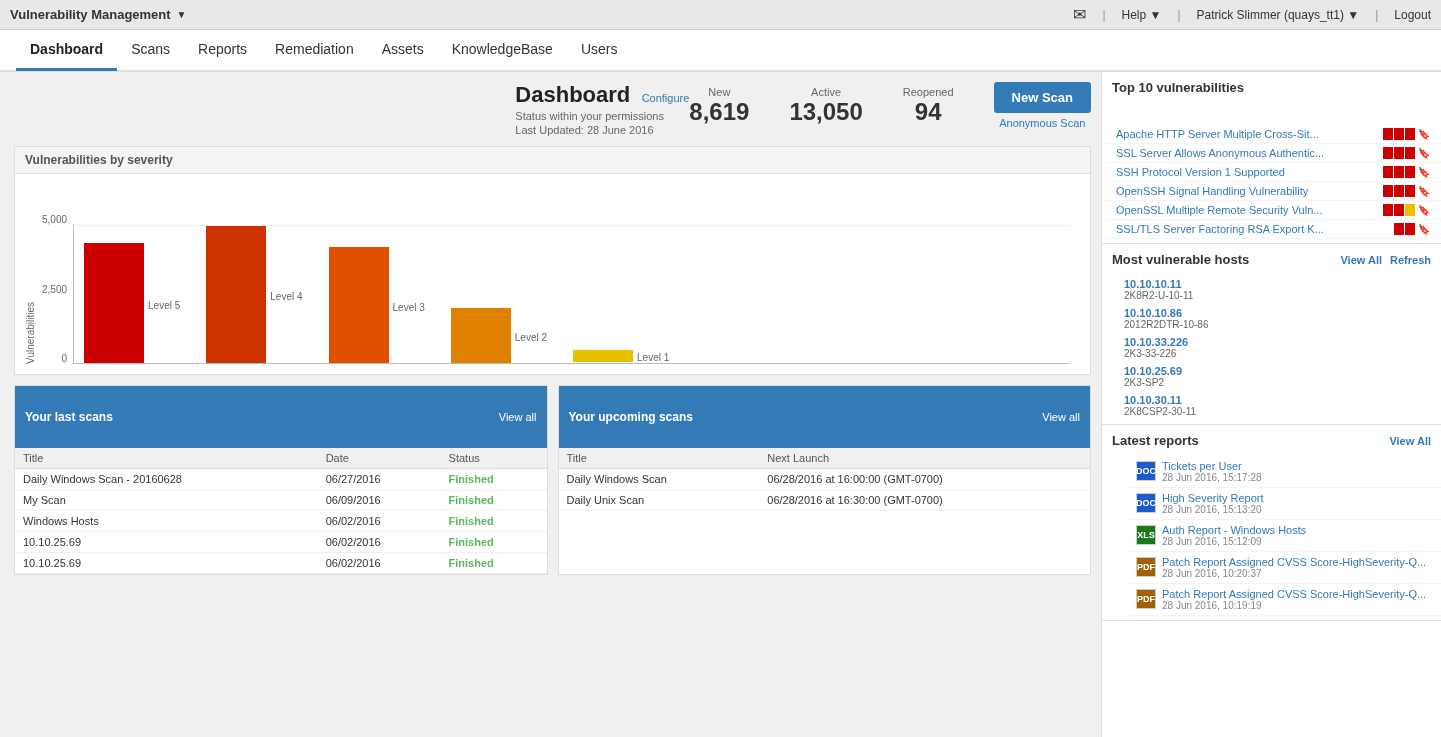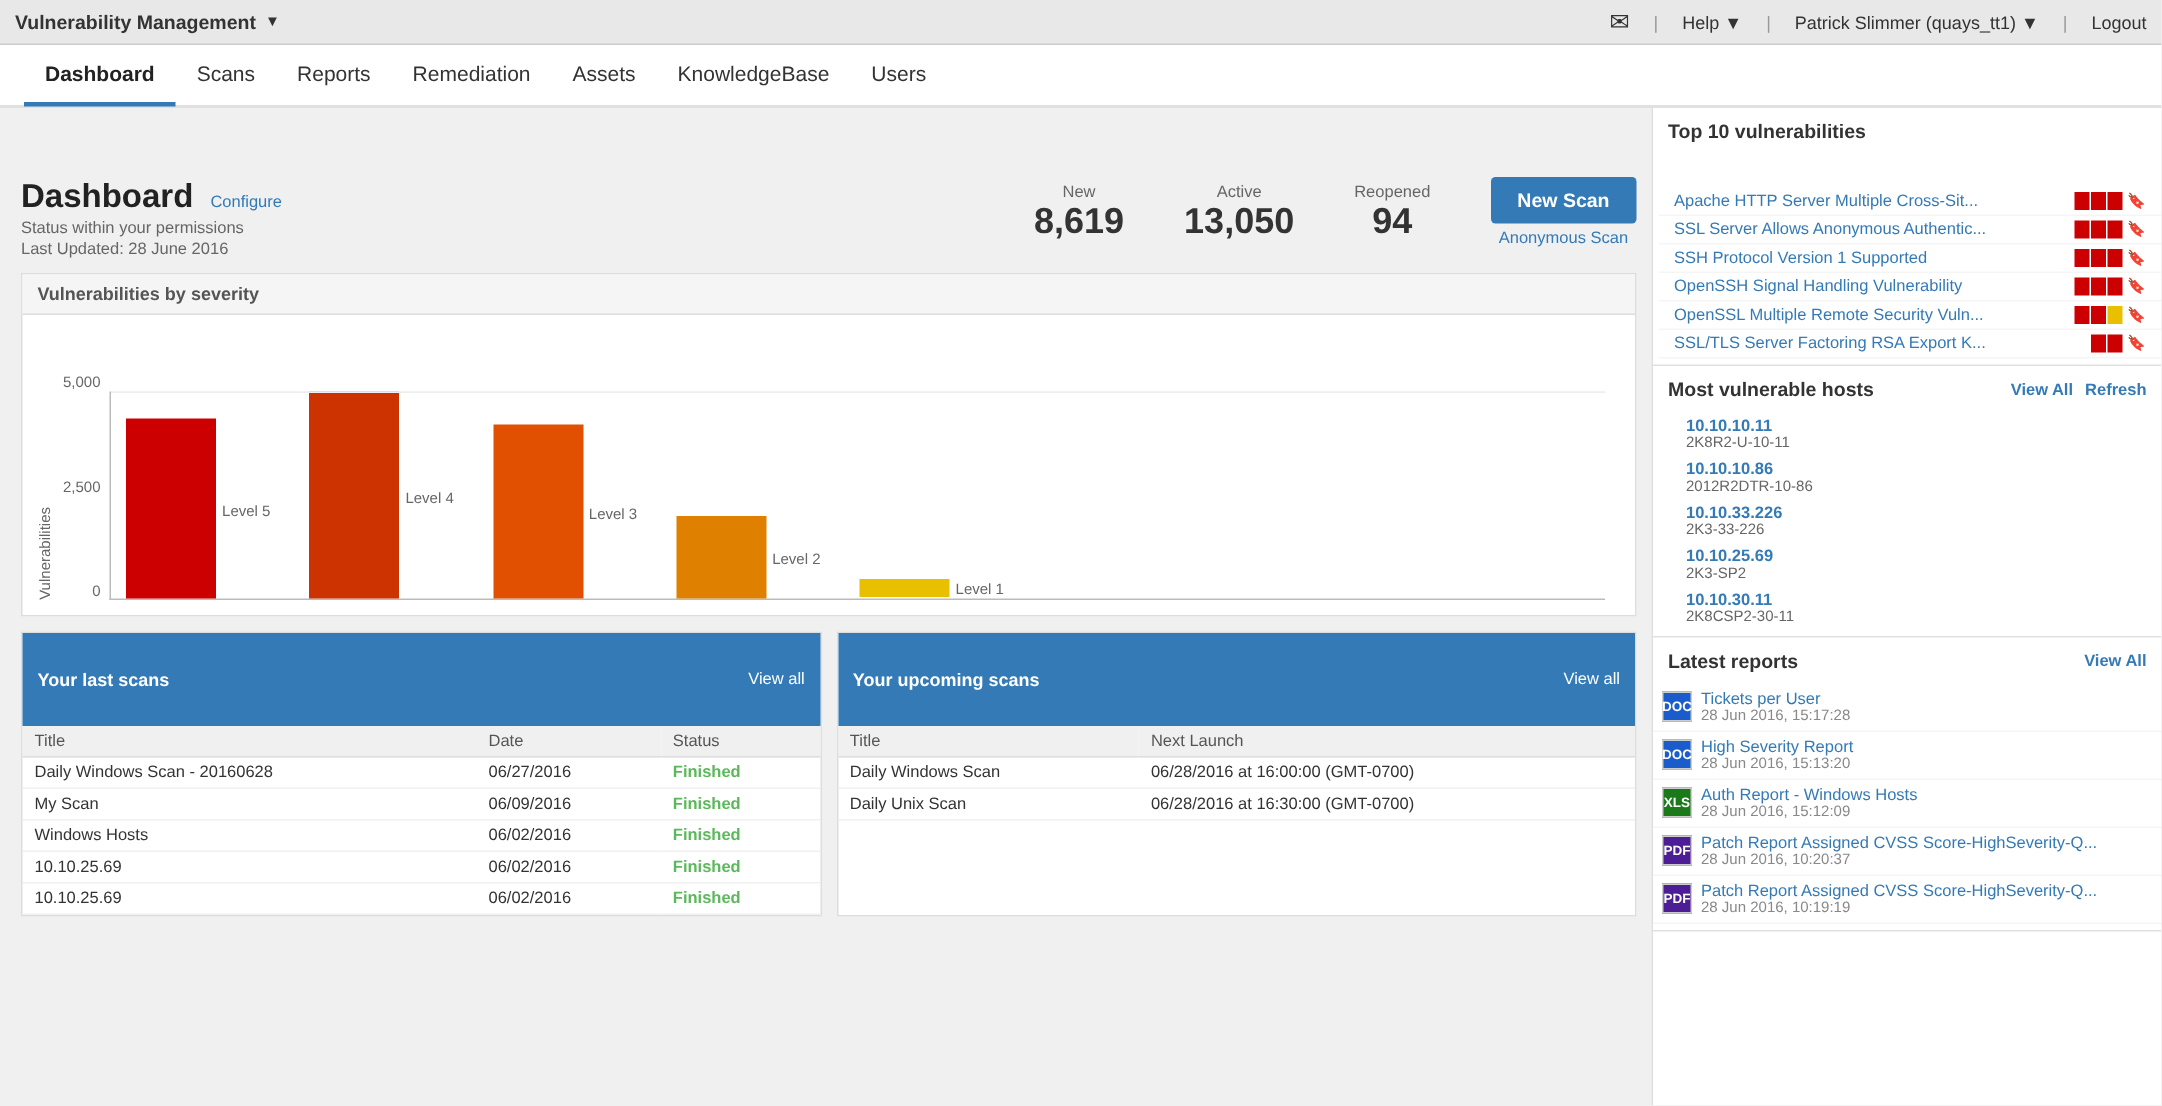--- a/index.html
+++ b/index.html
@@ -71,23 +71,22 @@
     .left-content {
       flex: 1;
       overflow-y: auto;
       padding: 10px 10px 10px 14px;
     }
 
     
     .dashboard-header {
       display: flex;
       align-items: flex-start;
-      justify-content: space-between;
+      justify-content: flex-end;
       margin-bottom: 10px;
-      margin-top: 36px;
     }
     .dashboard-title-area h1 {
       font-size: 22px;
       font-weight: bold;
       display: inline;
       color: #222;
     }
     .configure-link {
       font-size: 11px;
       color: #337ab7;
@@ -278,34 +277,35 @@
     .host-name { color: #666; font-size: 10px; }
 
     
     .report-list { padding: 4px 0; }
     .report-item {
       display: flex;
       align-items: flex-start;
       padding: 4px 6px;
       border-bottom: 1px solid #f5f5f5;
       gap: 6px;
+      margin-left: 28px;
     }
     .report-icon {
       width: 20px;
       height: 20px;
       display: flex;
       align-items: center;
       justify-content: center;
       font-size: 9px;
       font-weight: bold;
       border: 1px solid #ccc;
       flex-shrink: 0;
       margin-top: 1px;
     }
-    .report-icon.pdf { background: #4c1d95; color: white; }
+    .report-icon.pdf { background: #a16207; color: white; }
     .report-icon.xls { background: #1a7a1a; color: white; }
     .report-icon.doc { background: #1a5ccc; color: white; }
     .report-info { flex: 1; }
     .report-name { color: #337ab7; font-size: 11px; cursor: pointer; }
     .report-date { color: #888; font-size: 10px; }
   </style>
 </head>
 <body>
 
 <div class="top-bar">

